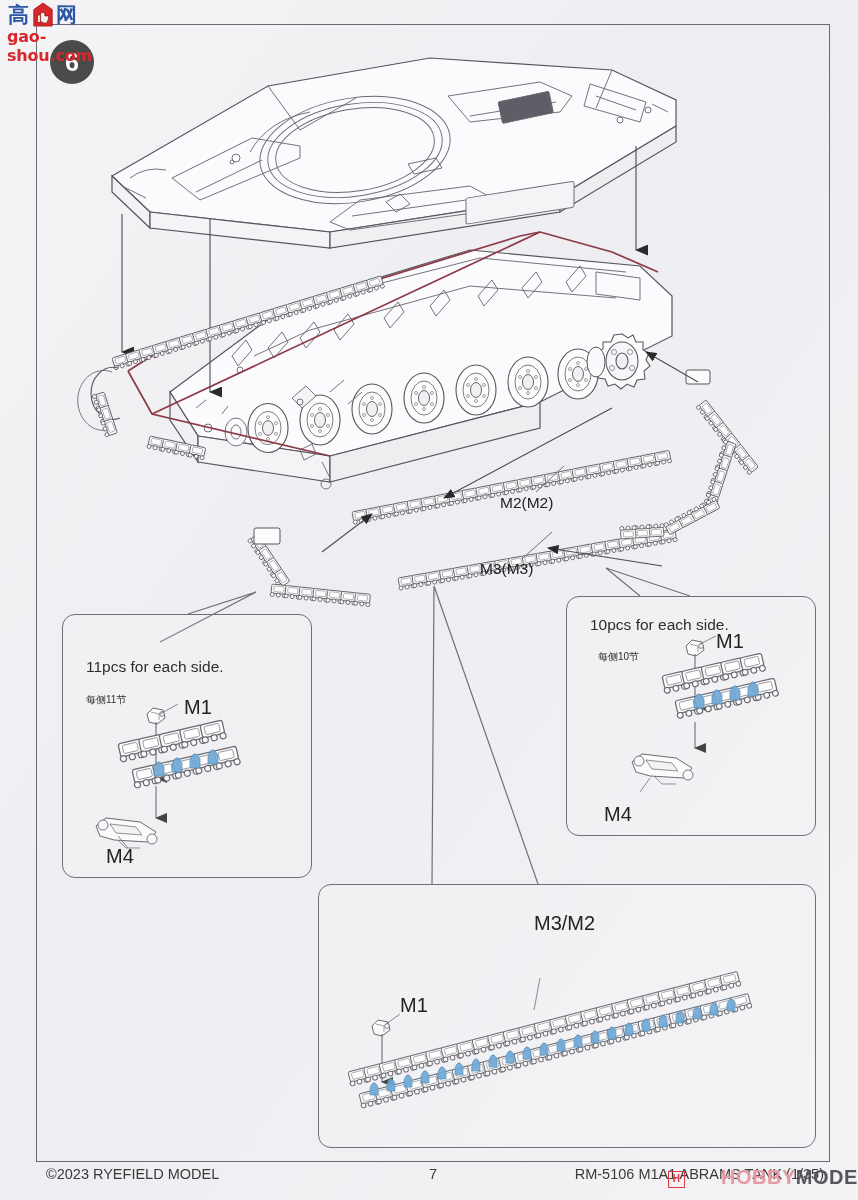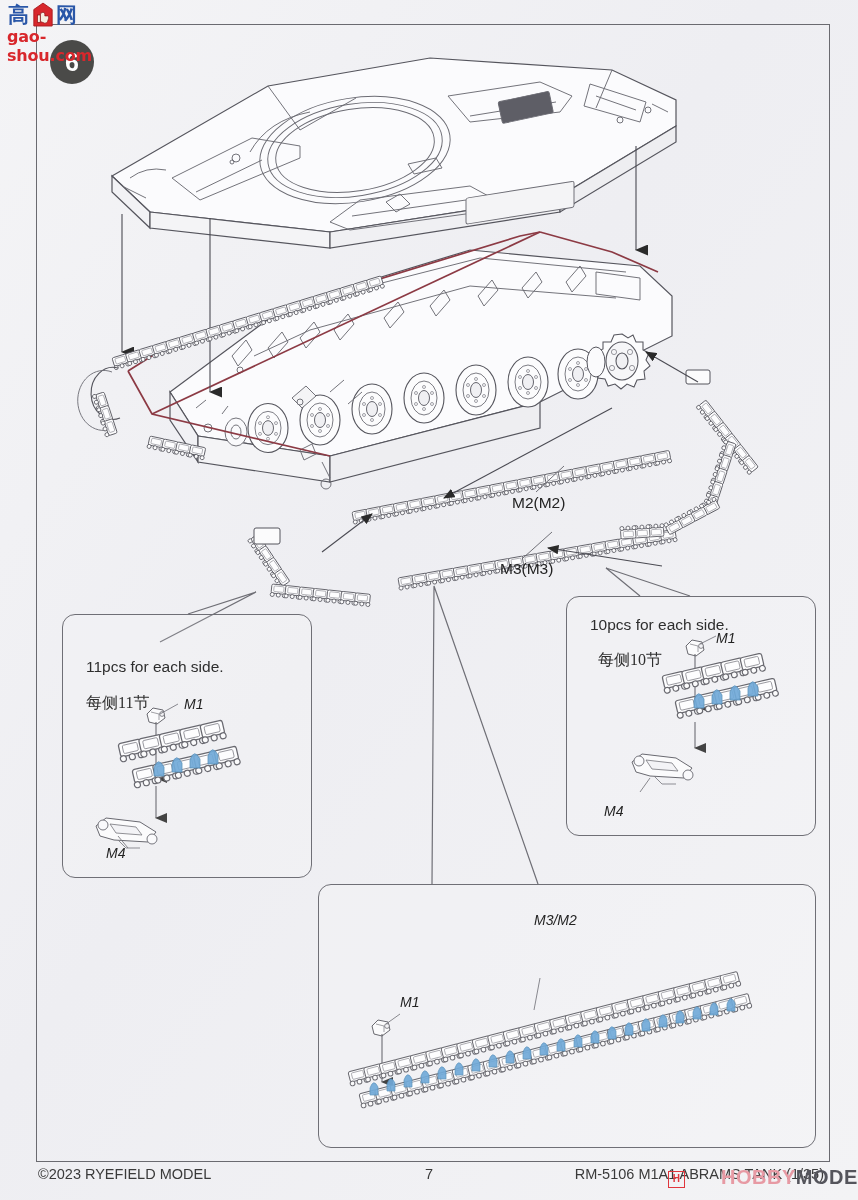--- a/index.html
+++ b/index.html
@@ -55,30 +55,30 @@
     border:1.3px solid #6f6f76;
     border-radius:13px;
     background:rgba(255,255,255,0.12);
   }
   .co-left{left:62px;top:614px;width:248px;height:262px;}
   .co-right{left:566px;top:596px;width:248px;height:238px;}
   .co-bottom{left:318px;top:884px;width:496px;height:262px;}
   .co-text{
     position:absolute;font-size:15.5px;color:#2e2e2e;white-space:nowrap;
   }
-  .co-text.cn{font-family:Liberation Serif, serif;font-size:16px;}
+  .co-text.cn{font-family:Liberation Sans, sans-serif;font-size:10px;}
   .part-label{
-    position:absolute;font-size:14px;color:#232323;white-space:nowrap;font-style:italic;
+    position:absolute;font-size:20px;color:#232323;white-space:nowrap;
   }
   .track-label{
     position:absolute;font-size:15.5px;color:#232323;white-space:nowrap;
   }
   
   .footer{
-    position:absolute;left:0;right:0;top:1166px;height:26px;text-decoration:underline;
+    position:absolute;left:8px;right:0;top:1166px;height:26px;text-decoration:underline;
   }
   .footer div{position:absolute;font-size:14.5px;color:#3a3a3a;white-space:nowrap;}
   .f-left{left:38px;top:0;}
   .f-page{left:0;right:0;top:0;text-align:center;}
   .f-right{right:34px;top:0;text-align:center;}
   
   .hs-wm{
     position:absolute;left:668px;top:1166px;
     font-size:20px;font-weight:bold;color:#55555c;
     letter-spacing:.5px;white-space:nowrap;z-index:8;
@@ -917,22 +917,22 @@
       <path d="M2,26 L22,26 L22,8 L12,1 L2,8 Z" fill="#d8272c" stroke="#a81b20" stroke-width="1"></path>
       <path d="M9,21 l0,-7 q0,-3 3,-3 q2,0 2,2 l0,2 l3,0 q2,0 1,3 l-1,3 q-1,2 -3,2 Z" fill="#f6efe2" stroke="#8d1418" stroke-width="0.8"></path>
       <rect x="6" y="14" width="3" height="8" fill="#f6efe2" stroke="#8d1418" stroke-width="0.8"></rect>
     </svg>
     <span class="han b">网</span>
     <span class="dom">gao-shou.com</span>
   </div>
 
   <div class="step-badge">6</div>
 
-  <div class="track-label" style="left:512px;top:494px;">M2(M2)</div>
-  <div class="track-label" style="left:500px;top:560px;">M3(M3)</div>
+  <div class="track-label" style="left:500px;top:494px;">M2(M2)</div>
+  <div class="track-label" style="left:480px;top:560px;">M3(M3)</div>
 
   <div class="callout co-left"></div>
   <div class="co-text" style="left:86px;top:658px;">11pcs for each side.</div>
   <div class="co-text cn" style="left:86px;top:693px;">每侧11节</div>
   <div class="part-label" style="left:184px;top:696px;">M1</div>
   <div class="part-label" style="left:106px;top:845px;">M4</div>
 
   <div class="callout co-right"></div>
   <div class="co-text" style="left:590px;top:608px;margin-top:8px;">10pcs for each side.</div>
   <div class="co-text cn" style="left:598px;top:650px;">每侧10节</div>

